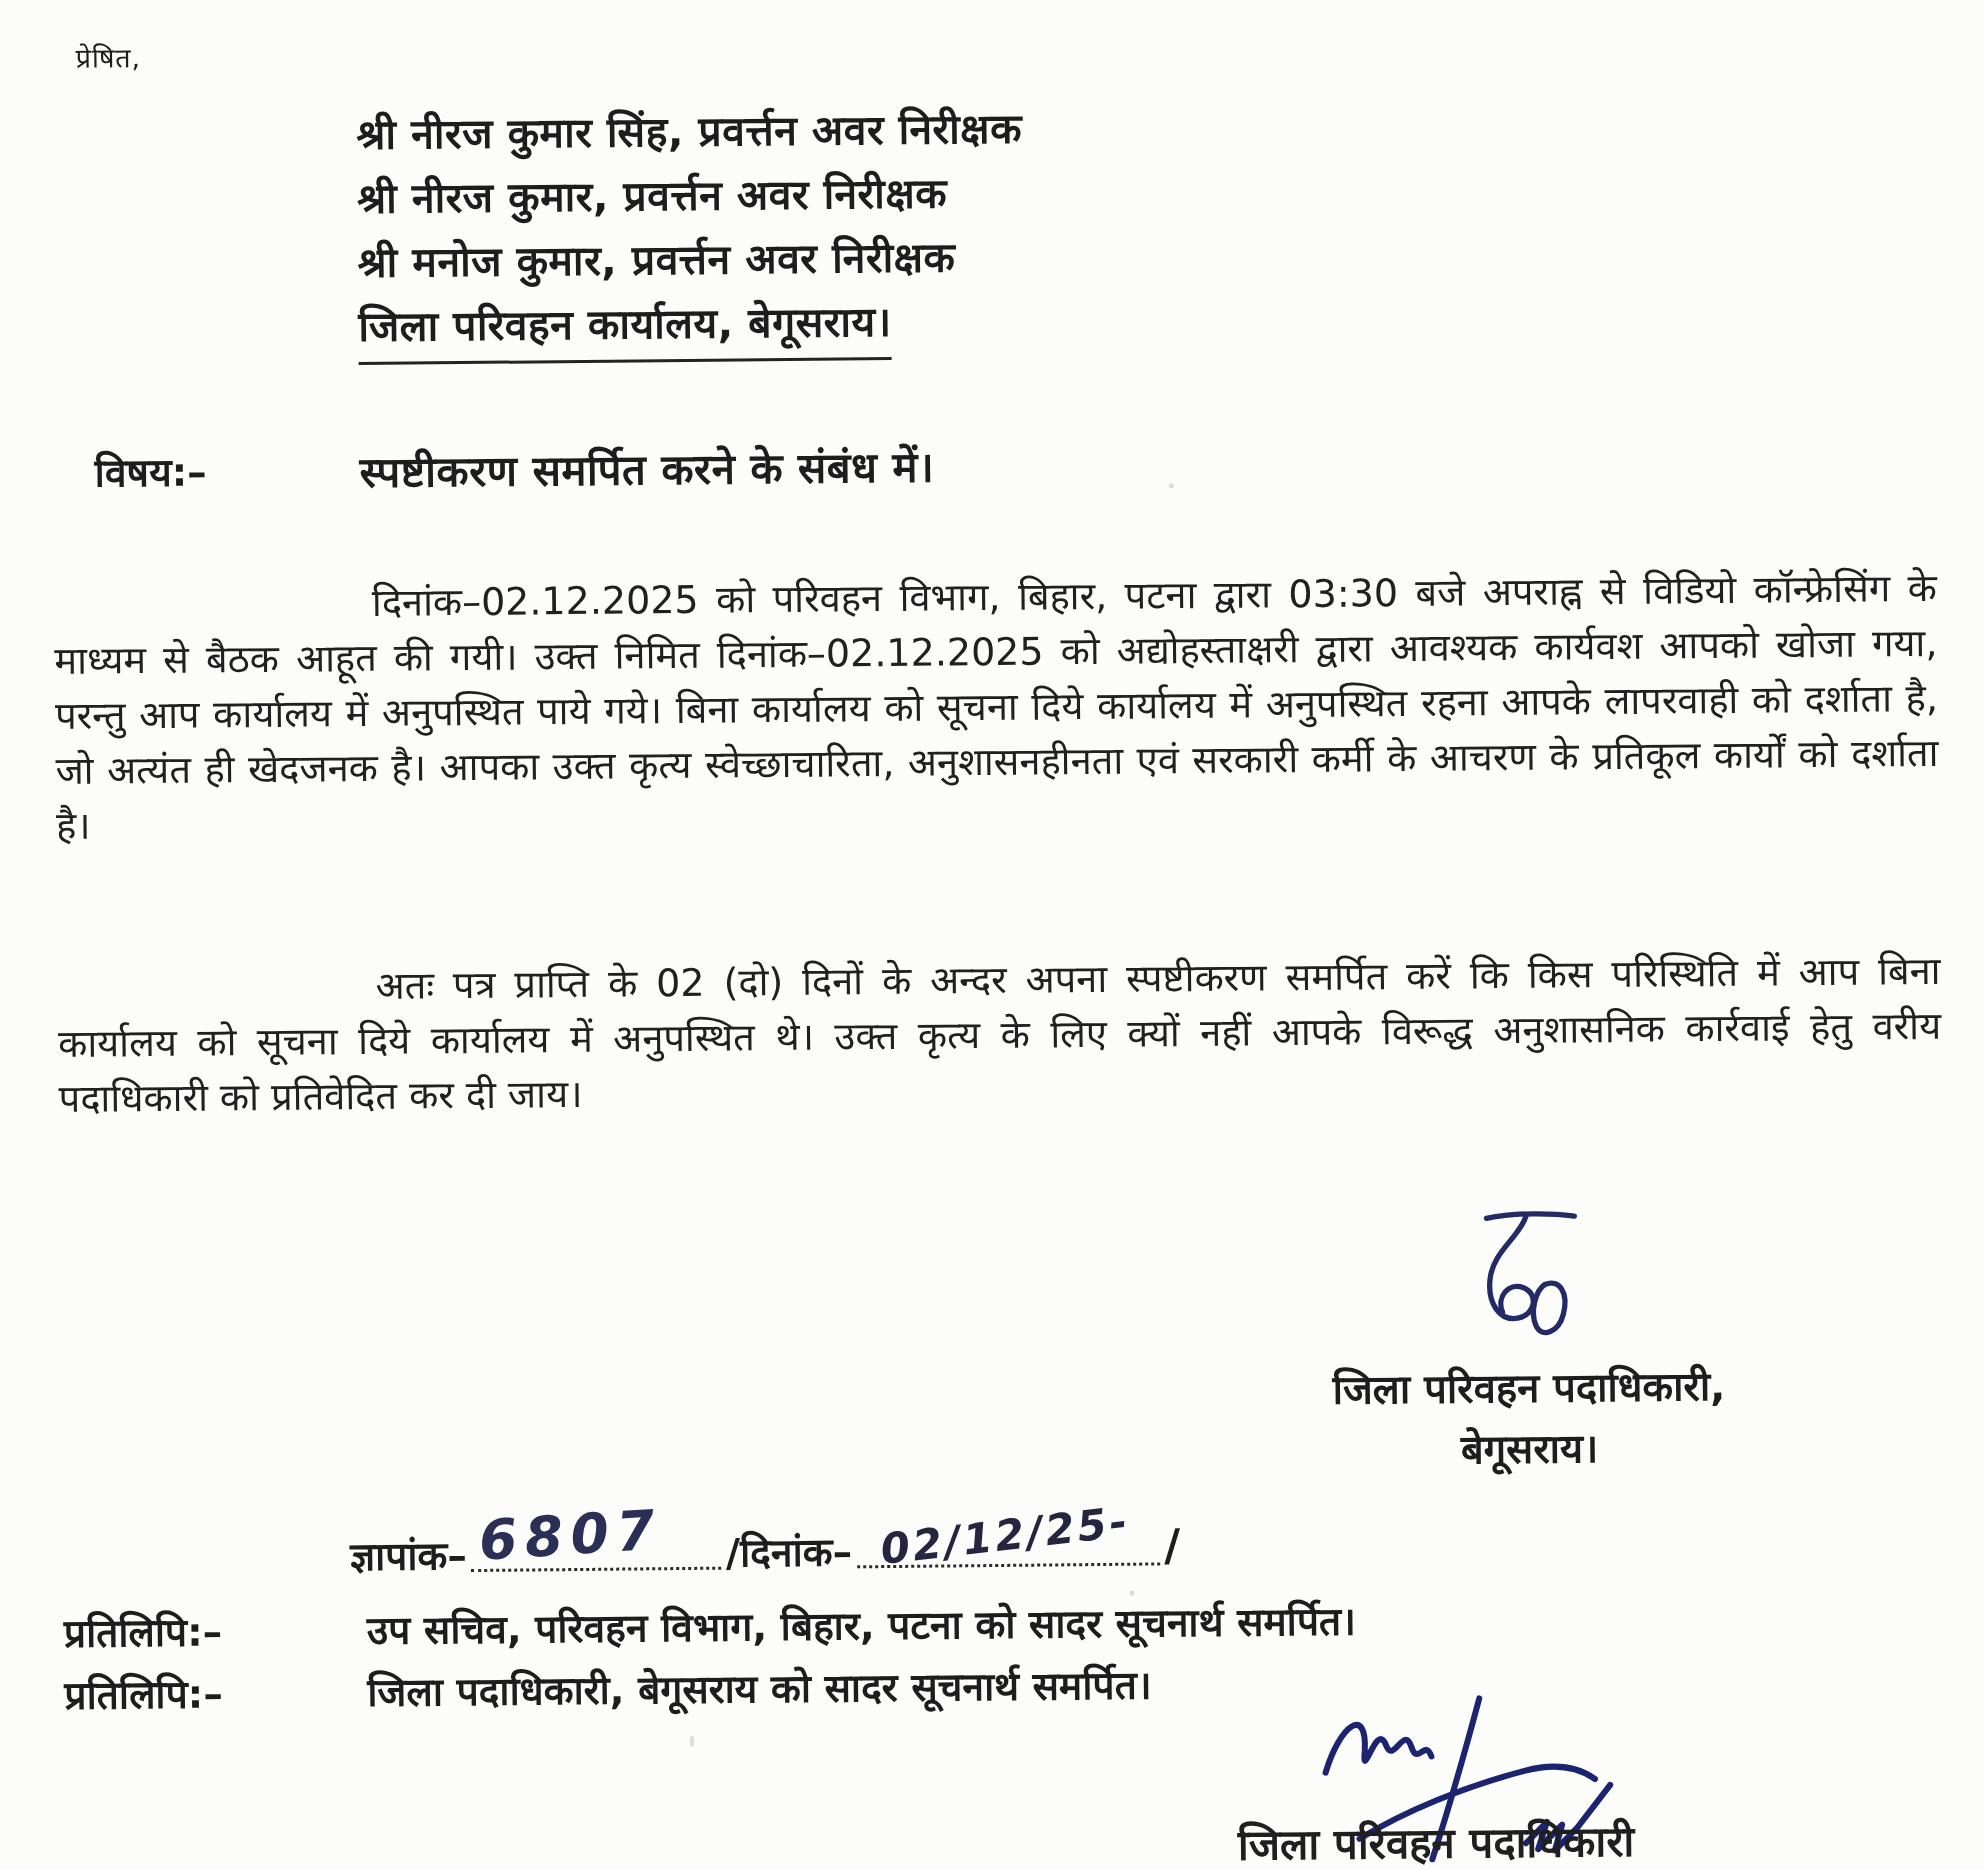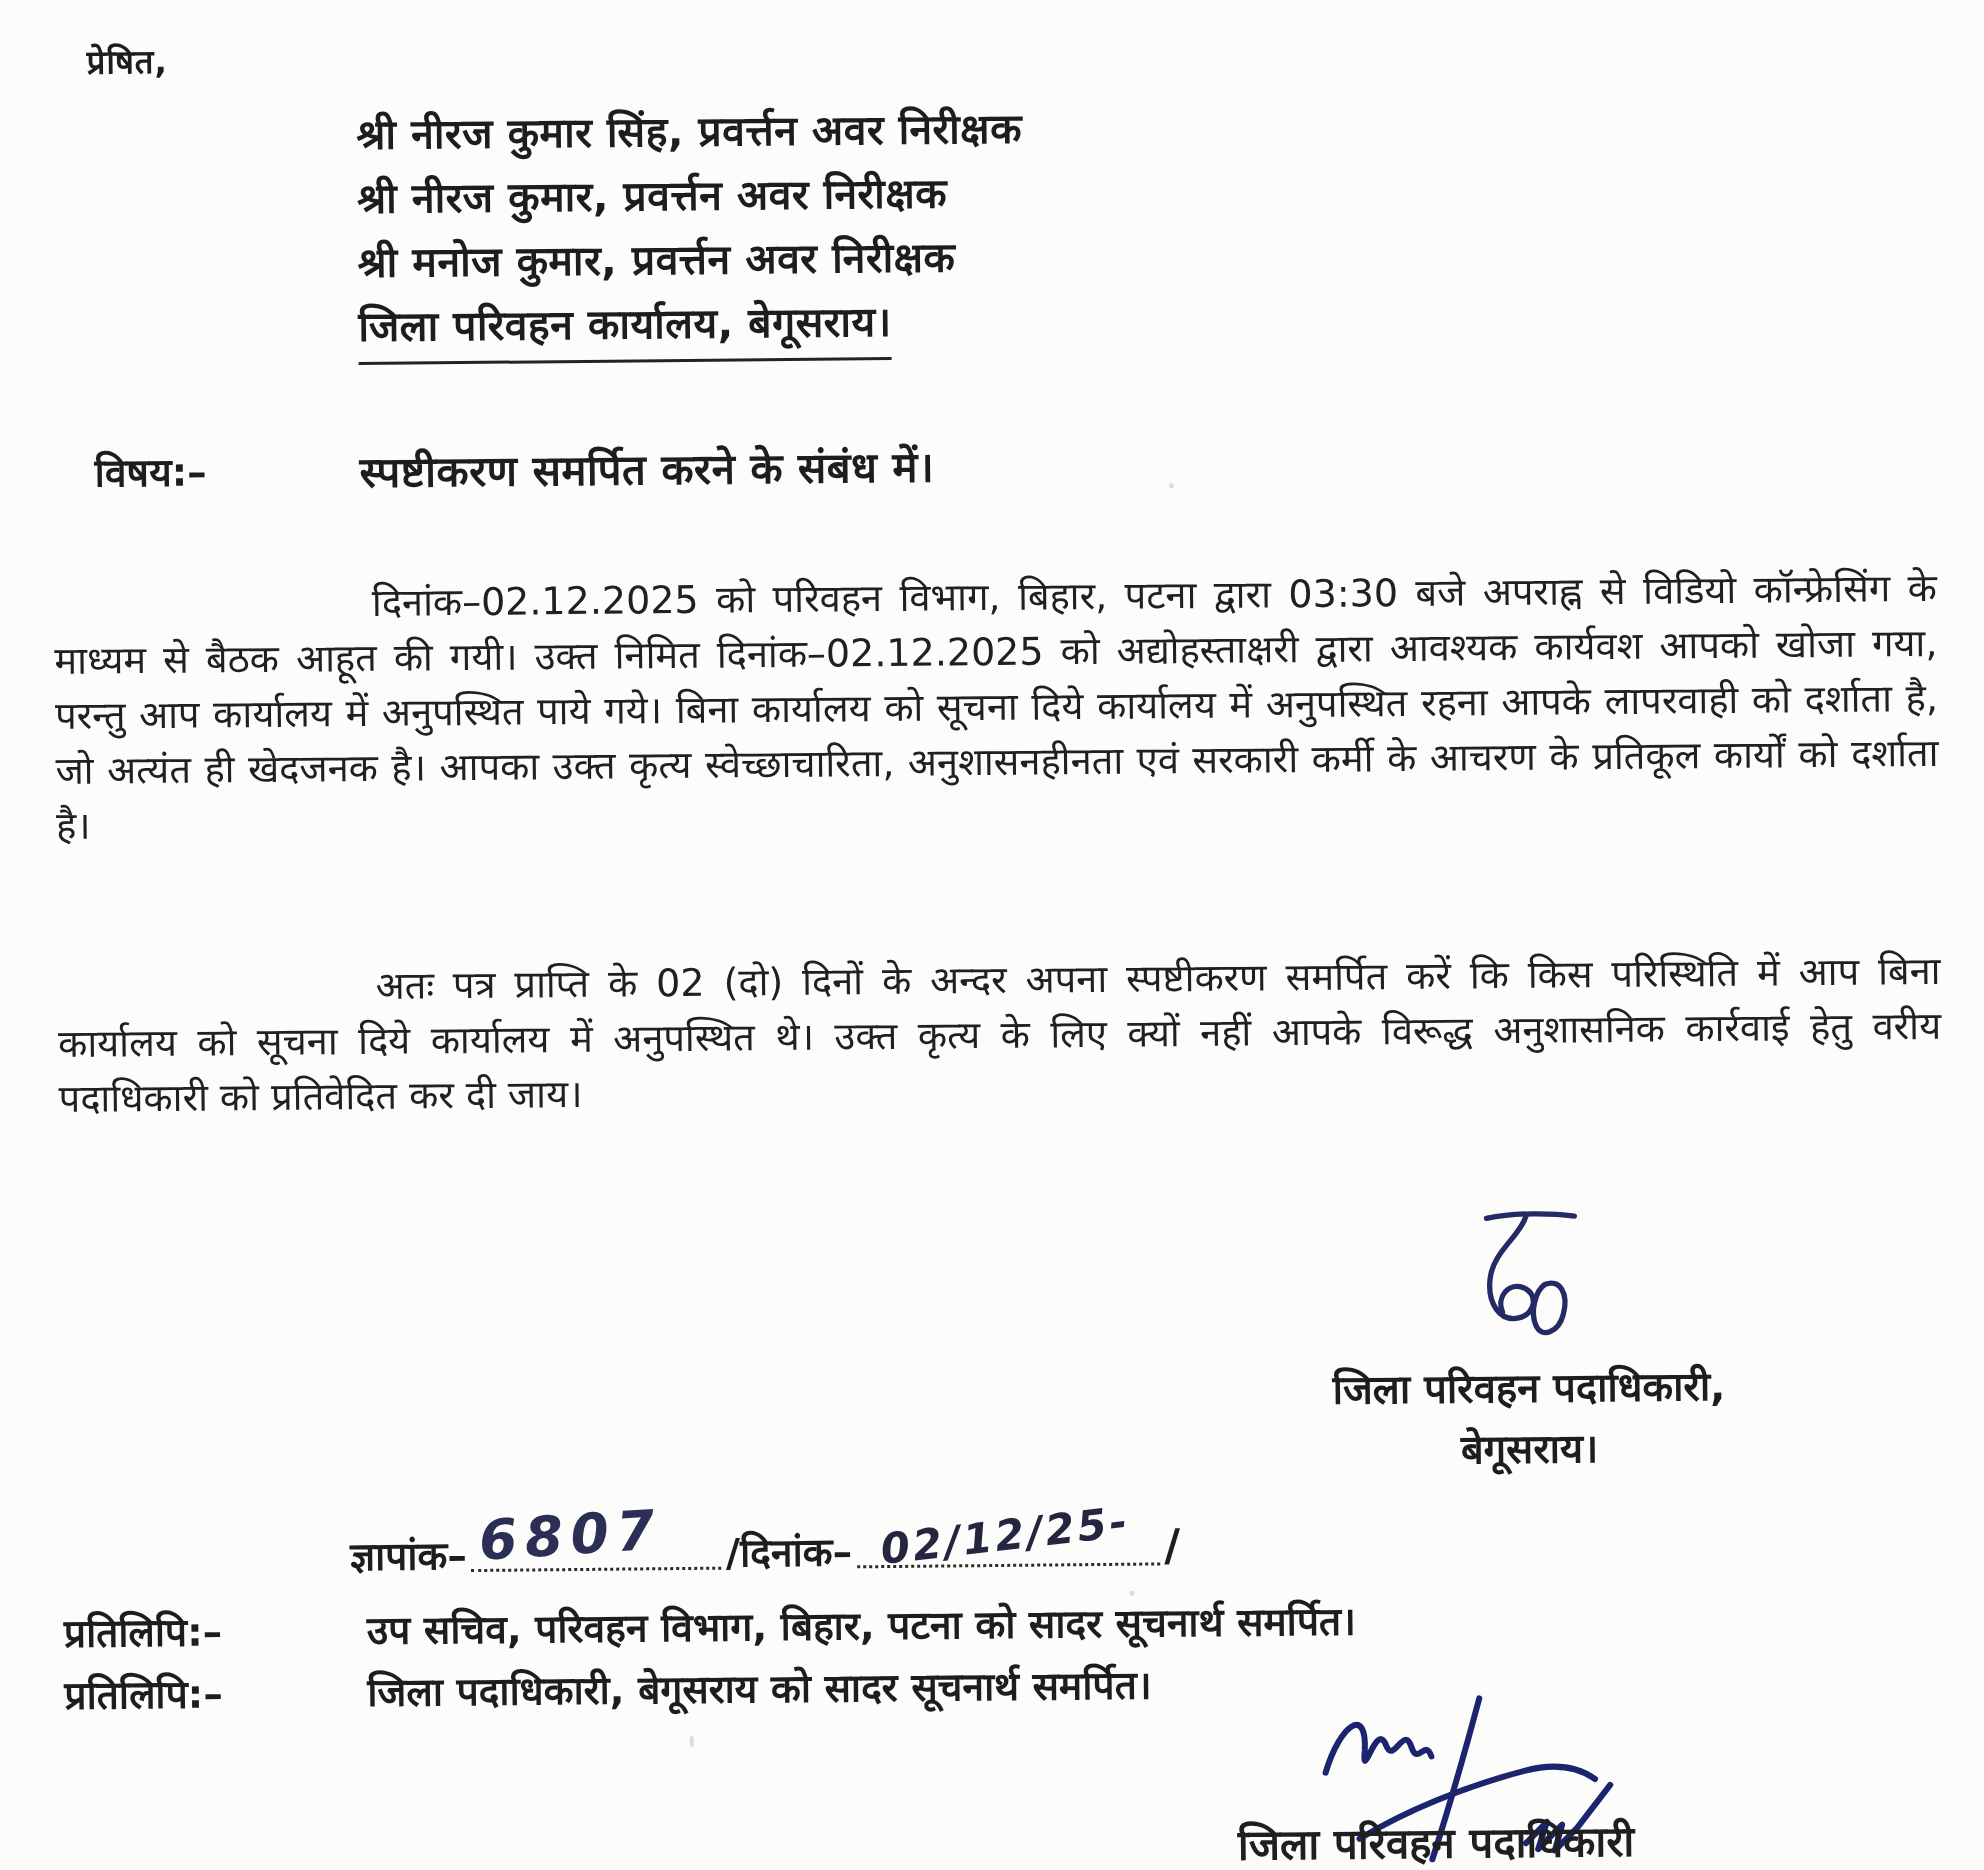--- a/index.html
+++ b/index.html
@@ -8,22 +8,22 @@
     width:1985px; height:1871px;
     margin:0 auto;
     background:#fcfcfa;
     overflow:hidden;
     font-family:"DejaVu Sans","Liberation Sans",sans-serif;
     color:#1d1d1d;
   }
   .tilt { position:absolute; inset:0; transform:rotate(-0.55deg); transform-origin:50% 38%; }
 
   .salutation {
-    position:absolute; left:93px; top:30px;
-    font-size:33px; font-weight:700; letter-spacing:0.8px;
+    position:absolute; left:82px; top:30px;
+    font-size:27px; font-weight:400; letter-spacing:0.8px;
   }
 
   .recipients {
     position:absolute; left:362px; top:97px;
     font-size:41px; font-weight:700; line-height:64px;
     letter-spacing:0.4px;
   }
   .office-line {
     display:inline-block;
     border-bottom:3.8px solid #232323;

